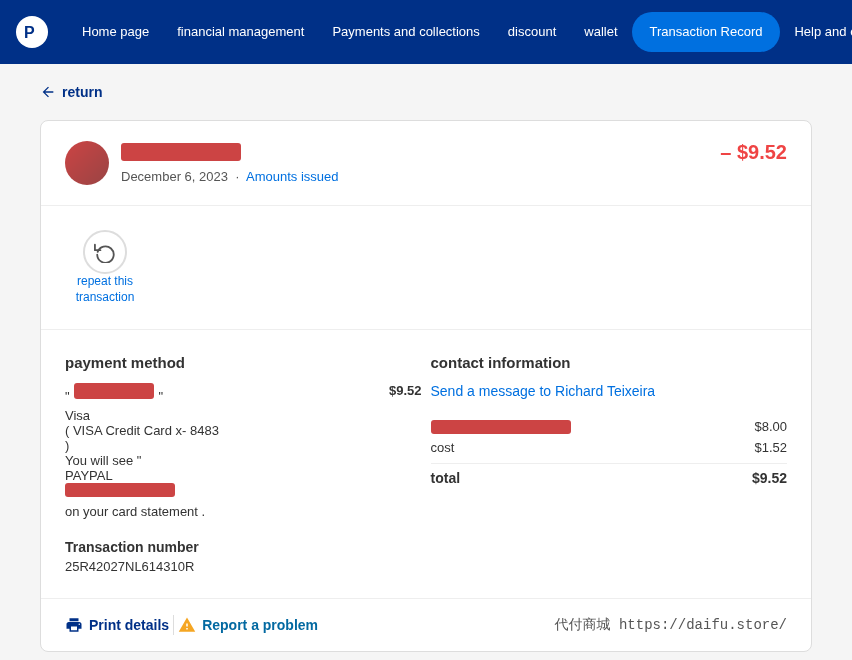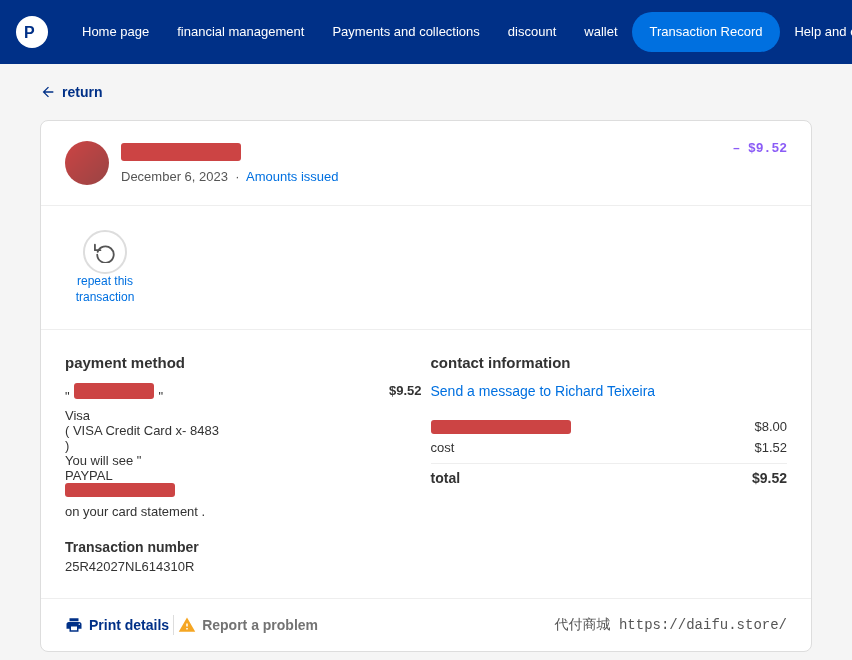--- a/index.html
+++ b/index.html
@@ -90,21 +90,21 @@
     }
     .sender-name-redacted {
       display: inline-block;
       background: #c44;
       border-radius: 3px;
       min-width: 120px;
       height: 18px;
     }
     .transaction-date { font-size: 13px; color: #555; margin-top: 4px; }
     .amounts-issued { color: #0070e0; font-size: 13px; }
-    .amount-total { font-size: 13px; font-weight: 700; color: #8b5cf6; white-space: nowrap; font-family: Liberation Mono, monospace; }
+    .amount-total { font-size: 20px; font-weight: 700; color: #ef4444; white-space: nowrap; }
 
     
     .repeat-section {
       padding: 24px 24px;
       border-bottom: 1px solid #eee;
     }
     .repeat-btn {
       display: flex;
       flex-direction: column;
       align-items: center;
@@ -210,21 +210,21 @@
     .footer-left { display: flex; align-items: center; gap: 4px; }
     .footer-action {
       display: flex;
       align-items: center;
       gap: 6px;
       cursor: pointer;
       font-size: 14px;
       font-weight: 600;
     }
     .footer-action.print { color: #003087; }
-    .footer-action.report { color: #737373; text-align: right; }
+    .footer-action.report { color: #0369a1; text-align: right; }
     .footer-action svg { width: 18px; height: 18px; }
     .watermark { font-size: 14px; color: #555; font-family: Liberation Mono, monospace; }
 
     .divider { width: 1px; height: 20px; background: #ddd; }
   </style>
 </head>
 <body>
 
 <nav class="navbar">
   <div class="nav-logo">

